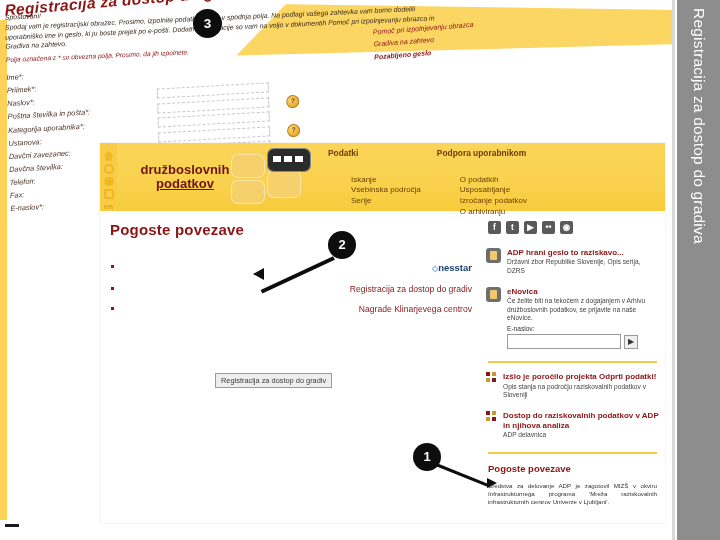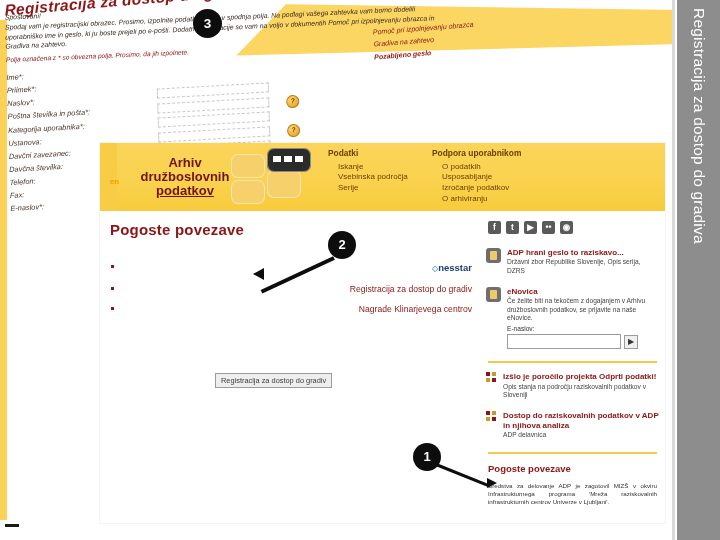--- a/index.html
+++ b/index.html
@@ -88,21 +88,21 @@
     position:absolute;left:100px;top:143px;width:565px;height:380px;
     background:#ffffff;
     box-shadow:0 0 0 1px rgba(0,0,0,0.04);
   }
   .site-header{
     position:relative;width:565px;height:68px;
     background:linear-gradient(180deg,#fbd459 0%,#fad24f 55%,#f7cb3b 100%);
     display:flex;align-items:stretch;
   }
   .icon-rail{
-    width:17px;background:#f8cc44;display:flex;flex-direction:row;
+    width:17px;background:#f8cc44;display:flex;flex-direction:column;
     align-items:center;justify-content:center;gap:3px;padding-top:8px;
   }
   .rail-ico{width:10px;height:10px;border-radius:2px;opacity:.55;display:block;}
   .rail-en{font-size:8px;color:#e8a400;font-weight:bold;line-height:9px;}
 
   .logo-wrap{position:relative;width:205px;display:flex;align-items:center;}
   .logo-blocks{position:absolute;left:112px;top:7px;width:86px;height:56px;}
   .lb{position:absolute;border-radius:7px;background:#f6d06a;box-shadow:inset 0 0 0 1px rgba(255,255,255,.45);}
   .lb1{left:2px;top:4px;width:34px;height:24px;}
   .lb2{left:2px;top:30px;width:34px;height:24px;}
@@ -114,21 +114,21 @@
     position:relative;z-index:2;left:8px;text-align:center;width:120px;
     color:#6d1414;font-weight:bold;line-height:1.06;
   }
   .logo-text .l1{font-size:13px;}
   .logo-text .l2{font-size:13px;}
   .logo-text .l3{font-size:13px;text-decoration:underline;}
 
   .nav-cols{flex:1;display:flex;padding:5px 4px 8px 6px;}
   .nav-col{min-width:104px;}
   .nav-col .head{font-size:8.4px;font-weight:bold;color:#6a3f00;line-height:1.28;}
-  .nav-col ul{list-style:none;margin:3px;padding:0 0 0 7px;}
+  .nav-col ul{list-style:none;margin:16px;padding:0 0 0 7px;}
   .nav-col li{font-size:8px;color:#6a3f00;line-height:1.33;}
 
   
   .site-body{display:flex;width:565px;height:312px;background:#fff;}
   .site-left{width:380px;padding:10px 8px 0 10px;box-sizing:border-box;position:relative;}
   .site-right{width:185px;padding:8px 6px 0 6px;box-sizing:border-box;border-left:0;}
 
   .pogoste-h{font-size:15px;font-weight:bold;color:#8c1515;letter-spacing:.2px;}
   .link-list{list-style:none;margin:24px 0 0 0;padding:0;}
   .link-list li{
@@ -265,21 +265,20 @@
       </div>
 
       <div class="logo-wrap">
         <div class="logo-blocks">
           <span class="lb lb1"></span>
             <span class="lb lb2"></span>
             <span class="lb lb3"></span>
             <span class="lb lb4"></span>
         </div>
         <div class="logo-text">
-          <div class="l1">Arhiv</div>
           <div class="l2">družboslovnih</div>
           <div class="l3">podatkov</div>
         </div>
       </div>
 
       <div class="nav-cols">
         <div class="nav-col">
           <div class="head">Podatki</div>
           <ul>
             <li>Iskanje</li>

